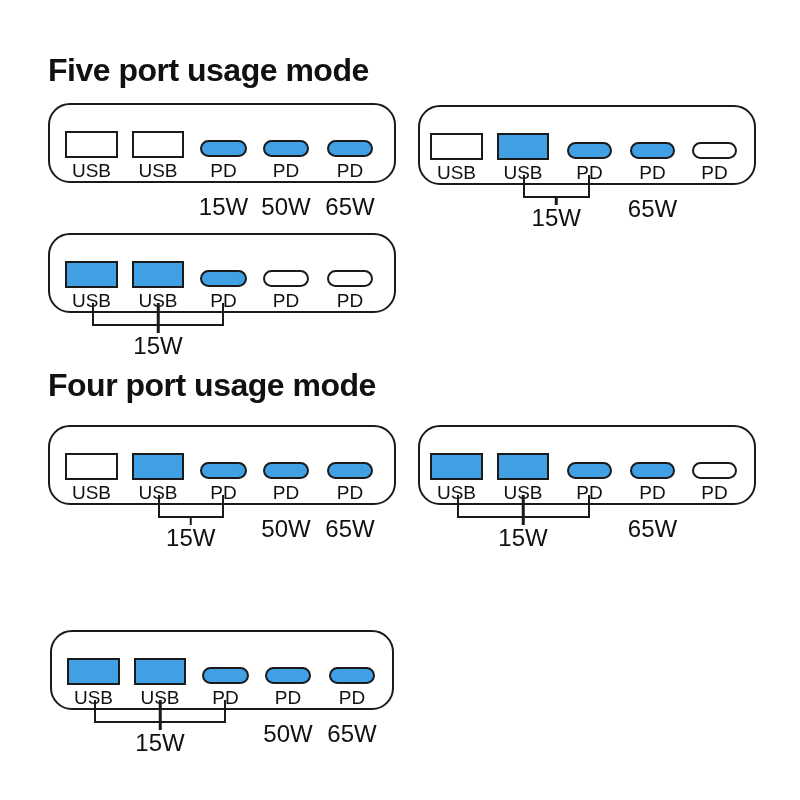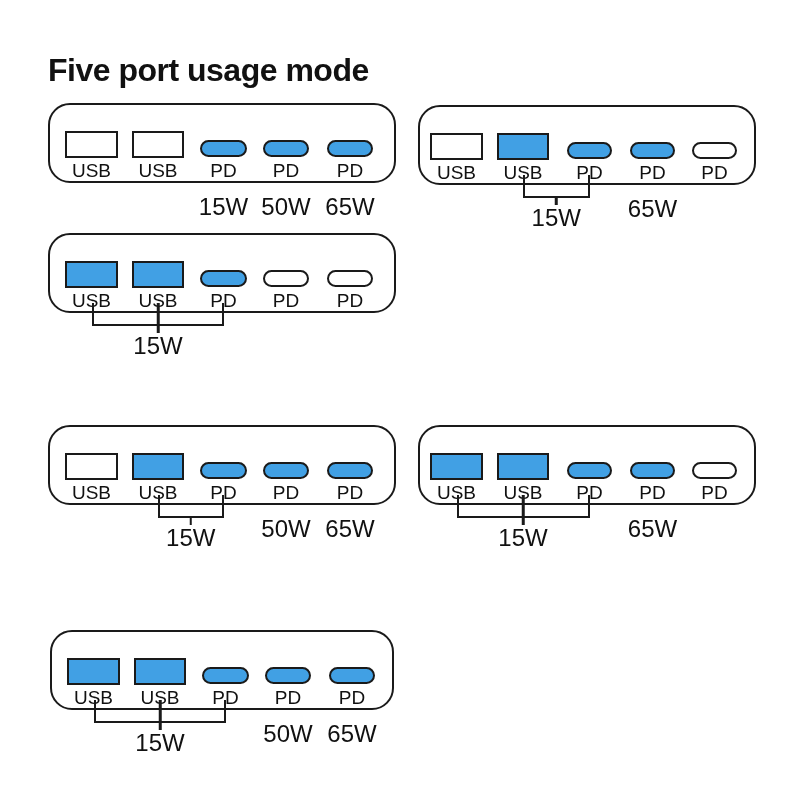--- a/index.html
+++ b/index.html
@@ -106,20 +106,21 @@
     <span class="plabel" style="left:110px">USB</span>
     <span class="plabel" style="left:175.5px">PD</span>
     <span class="plabel" style="left:238px">PD</span>
     <span class="plabel" style="left:302px">PD</span>
     <div class="bracket" style="left:43.5px;width:132px"></div>
     <div class="tick" style="left:110px"></div>
     <div class="stub" style="left:110px"></div>
     <span class="watt bracketed" style="left:110px">15W</span>
   </div>
 
+  <div class="section-title" style="left:48px;top:367px">Four port usage mode</div>
 
   <div class="device" style="left:48px;top:425px;width:348px">
     <div class="body"></div>
     <div class="port usb" style="left:17px;width:53px" data-fill="white"></div>
     <div class="port usb" style="left:84px;width:52px" data-fill="blue"></div>
     <div class="port pd" style="left:152px;width:47px" data-fill="blue"></div>
     <div class="port pd" style="left:215px;width:46px" data-fill="blue"></div>
     <div class="port pd" style="left:279px;width:46px" data-fill="blue"></div>
     <span class="plabel" style="left:43.5px">USB</span>
     <span class="plabel" style="left:110px">USB</span>

